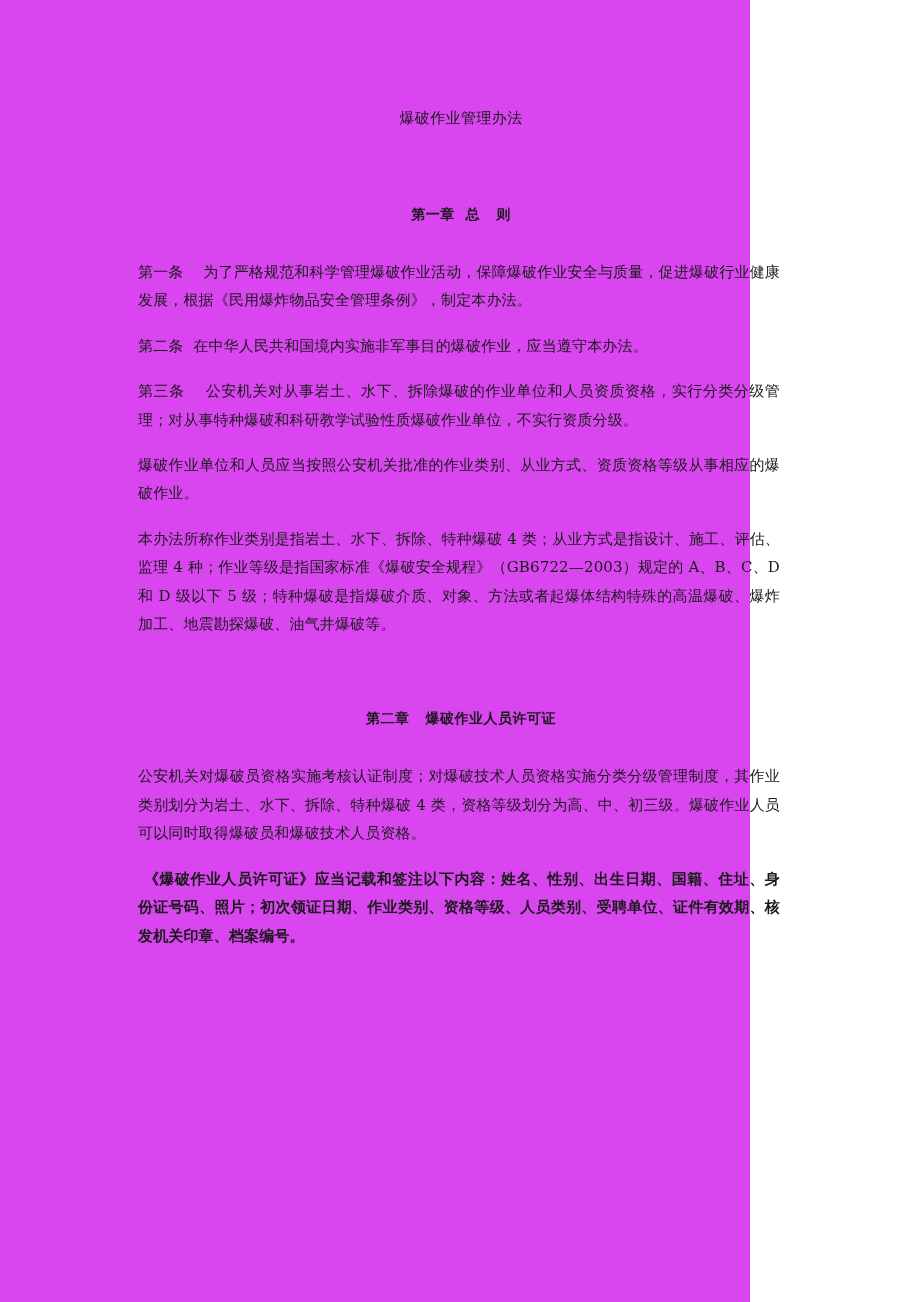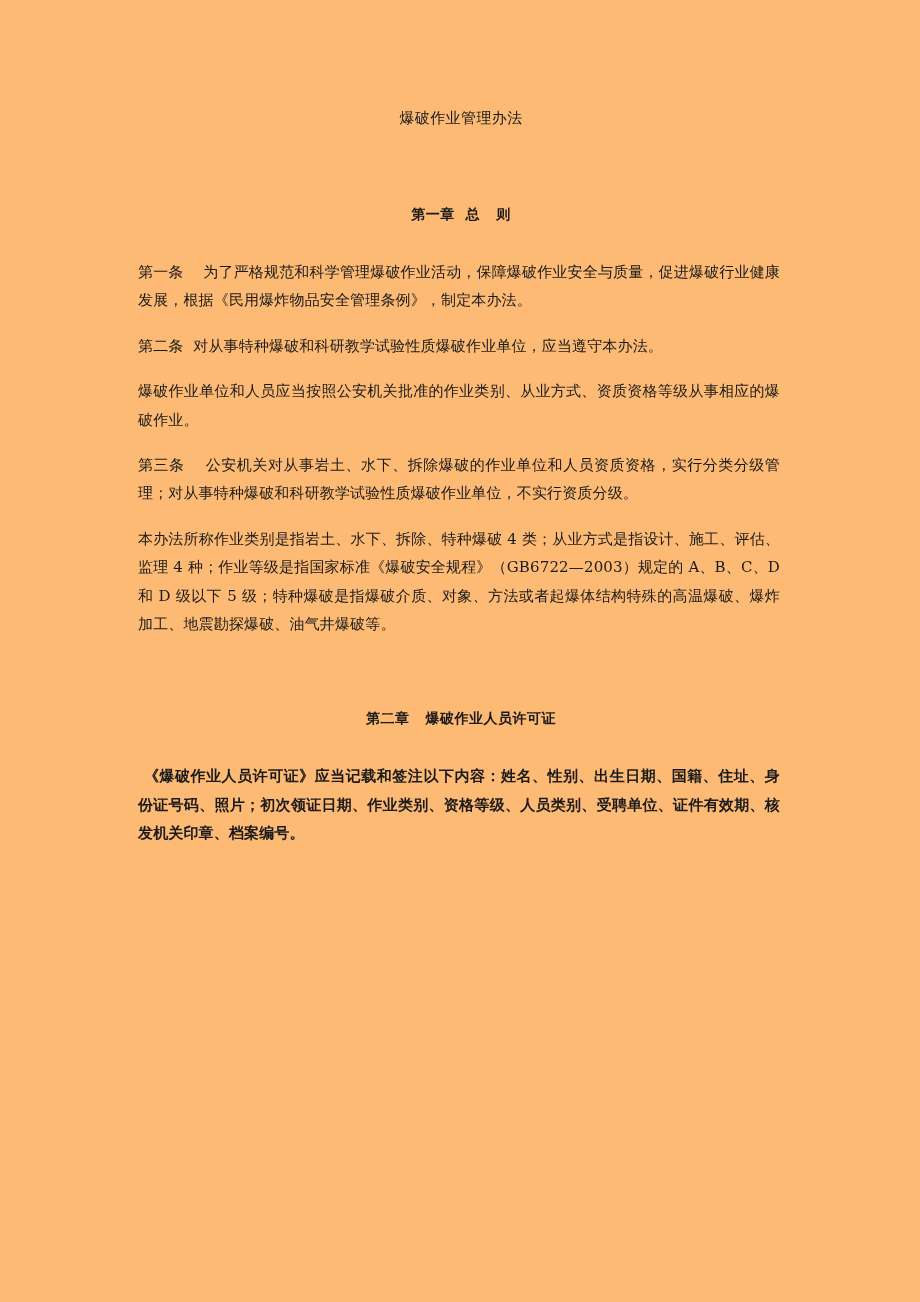--- a/index.html
+++ b/index.html
@@ -14,23 +14,23 @@
     overflow: hidden;
     font-family: "DejaVu Serif", "Liberation Serif", serif;
     color: #1a1a1a;
     -webkit-font-smoothing: antialiased;
   }
 
   .page {
     position: absolute;
     left: 0;
     top: 0;
-    width: 920px;
+    width: 750px;
     height: 1302px;
-    background: #fdba74;
+    background: #d946ef;
   }
 
   .content {
     position: absolute;
     left: 138px;
     top: 104px;
     width: 646px;
   }
 
   .doc-title {
@@ -81,34 +81,35 @@
     <div class="doc-title">爆破作业管理办法</div>
 
     <div class="spacer-title-to-ch1"></div>
 
     <div class="chapter-heading">第一章  总   则</div>
 
     <div class="spacer-ch1-to-body"></div>
 
     <p class="para">第一条    为了严格规范和科学管理爆破作业活动，保障爆破作业安全与质量，促进爆破行业健康发展，根据《民用爆炸物品安全管理条例》，制定本办法。</p>
 
-    <p class="para">第二条  对从事特种爆破和科研教学试验性质爆破作业单位，应当遵守本办法。</p>
+    <p class="para">第二条  在中华人民共和国境内实施非军事目的爆破作业，应当遵守本办法。</p>
 
 
+    <p class="para">第三条    公安机关对从事岩土、水下、拆除爆破的作业单位和人员资质资格，实行分类分级管理；对从事特种爆破和科研教学试验性质爆破作业单位，不实行资质分级。</p>
+
     <p class="para">爆破作业单位和人员应当按照公安机关批准的作业类别、从业方式、资质资格等级从事相应的爆破作业。</p>
-
-    <p class="para">第三条    公安机关对从事岩土、水下、拆除爆破的作业单位和人员资质资格，实行分类分级管理；对从事特种爆破和科研教学试验性质爆破作业单位，不实行资质分级。</p>
 
 
     <p class="para last">本办法所称作业类别是指岩土、水下、拆除、特种爆破 4 类；从业方式是指设计、施工、评估、监理 4 种；作业等级是指国家标准《爆破安全规程》（GB6722—2003）规定的 A、B、C、D 和 D 级以下 5 级；特种爆破是指爆破介质、对象、方法或者起爆体结构特殊的高温爆破、爆炸加工、地震勘探爆破、油气井爆破等。</p>
 
     <div class="spacer-ch2-before"></div>
 
     <div class="chapter-heading">第二章   爆破作业人员许可证</div>
 
     <div class="spacer-ch2-after"></div>
 
 
+    <p class="para">公安机关对爆破员资格实施考核认证制度；对爆破技术人员资格实施分类分级管理制度，其作业类别划分为岩土、水下、拆除、特种爆破 4 类，资格等级划分为高、中、初三级。爆破作业人员可以同时取得爆破员和爆破技术人员资格。</p>
 
     <p class="para para-indent-sm last">《爆破作业人员许可证》应当记载和签注以下内容：姓名、性别、出生日期、国籍、住址、身份证号码、照片；初次领证日期、作业类别、资格等级、人员类别、受聘单位、证件有效期、核发机关印章、档案编号。</p>
 
   </div>
 </div>
 
 </body></html>

